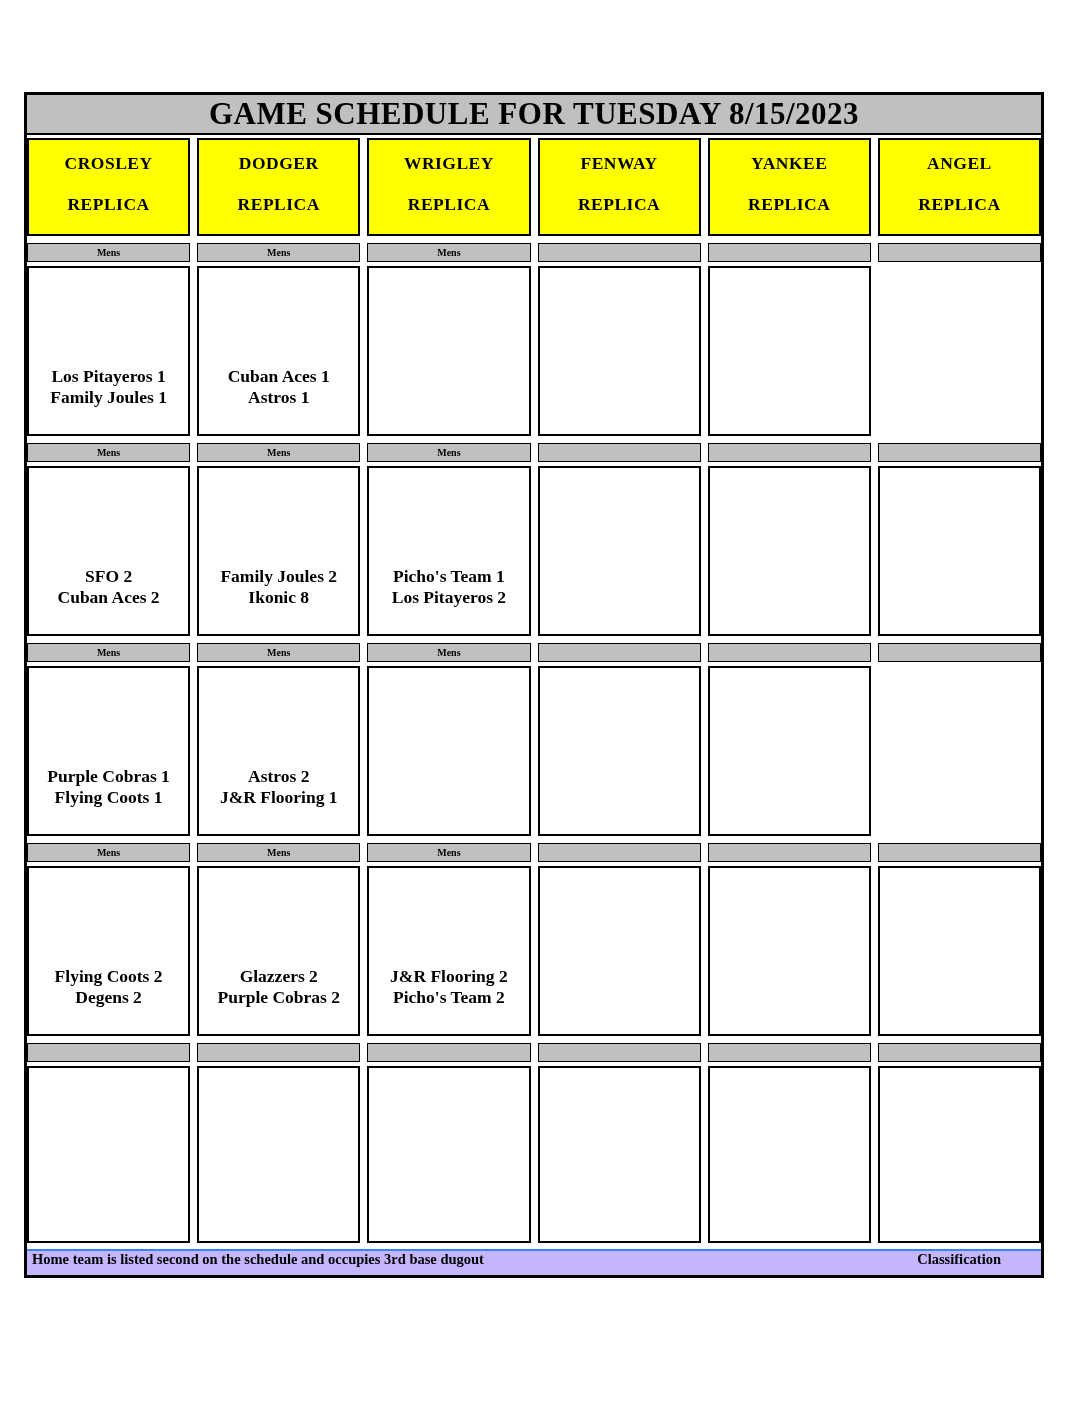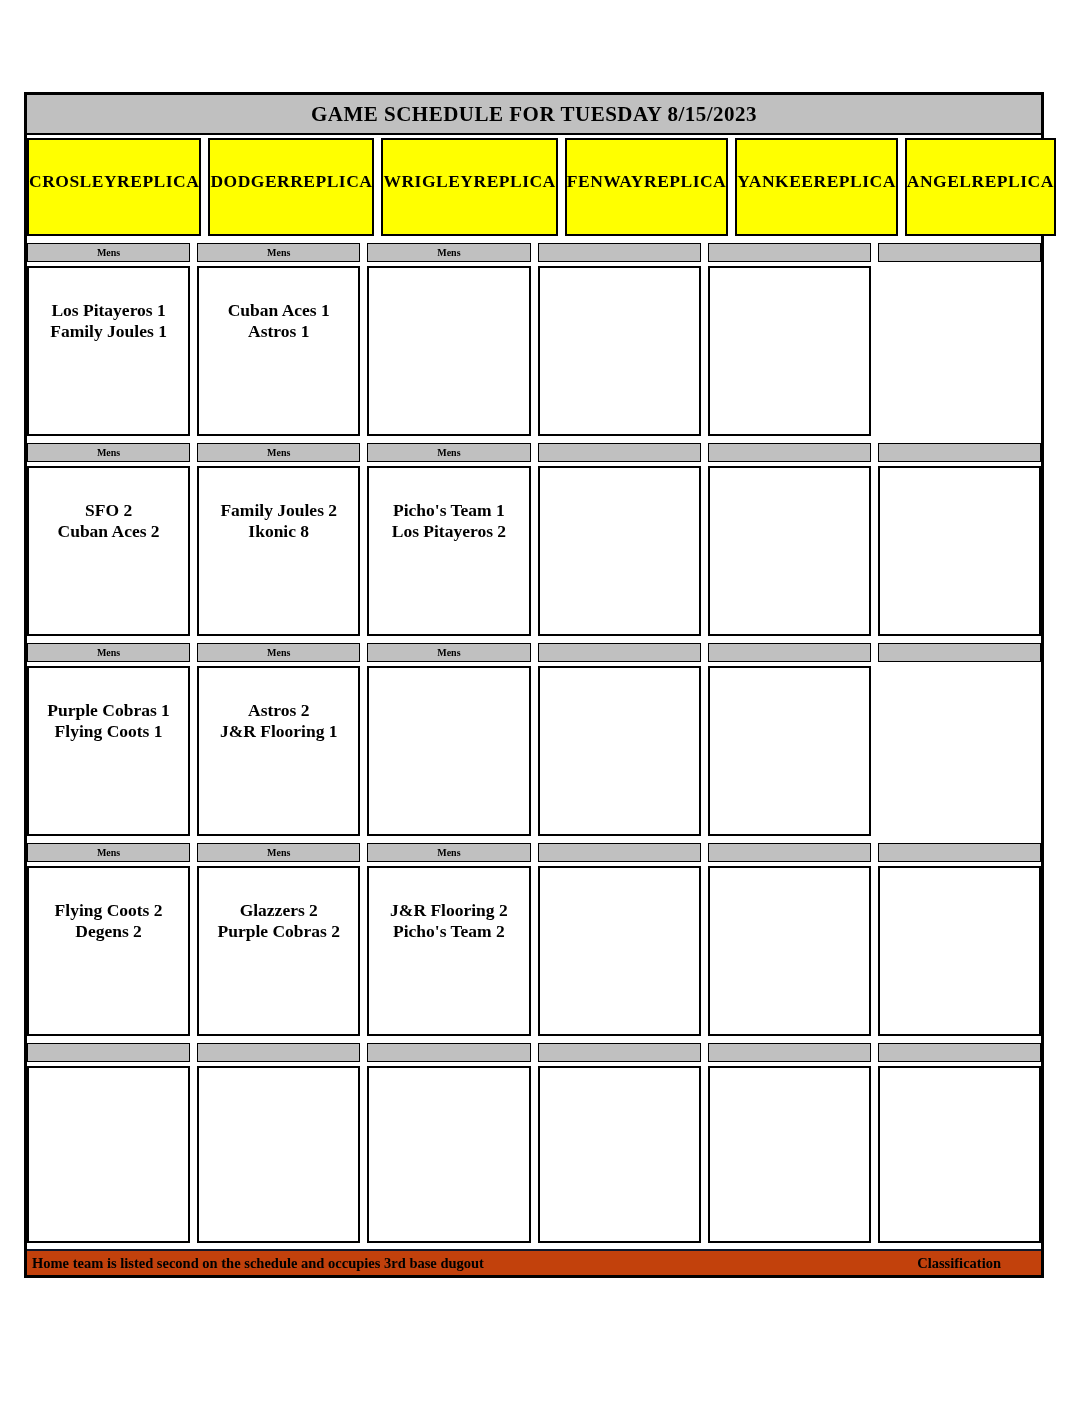--- a/index.html
+++ b/index.html
@@ -27,38 +27,39 @@
     background: #ffffff;
   }
   .title-bar {
     box-sizing: border-box;
     height: 40px;
     background: #C0C0C0;
     border-bottom: 2px solid #000000;
     display: flex;
     align-items: center;
     justify-content: center;
-    font-size: 21px;
+    font-size: 31px;
     font-weight: bold;
     margin-bottom: 3px;
     letter-spacing: 0.5px;
   }
   .row {
     display: grid;
     grid-template-columns: repeat(6, 1fr);
     column-gap: 7px;
   }
   .header-cell {
     box-sizing: border-box;
     height: 98px;
     background: #FFFF00;
     border: 2px solid #000000;
     display: flex;
+    flex-direction: column;
     justify-content: space-between;
-    padding: 31px 0 19px 0;
+    padding: 13px 0 19px 0;
     text-align: center;
     font-size: 17.5px;
     font-weight: bold;
     letter-spacing: 0.5px;
   }
   .band-row { margin-top: 7px; }
   .band-cell {
     box-sizing: border-box;
     height: 19px;
     background: #C0C0C0;
@@ -70,35 +71,35 @@
     font-weight: bold;
   }
   .game-row { margin-top: 4px; }
   .game-cell {
     box-sizing: border-box;
     height: 170px;
     border: 2px solid #000000;
     background: #ffffff;
     display: flex;
     flex-direction: column;
-    justify-content: flex-start;
+    justify-content: flex-end;
     padding: 32px 4px 26px 4px;
     text-align: center;
     font-size: 17.5px;
     font-weight: bold;
   }
   .game-row-last .game-cell { height: 177px; }
   .footer-bar {
     box-sizing: border-box;
     margin-top: 6px;
     height: 26px;
-    background: #c2410c;
-    border-top: 2px solid #0f172a;
-    display: flex;
-    align-items: center;
+    background: #c4b5fd;
+    border-top: 2px solid #3b82f6;
+    display: flex;
+    align-items: flex-start;
     justify-content: space-between;
     font-size: 14.5px;
     font-weight: bold;
     padding: 0 40px 0 5px;
   }
 </style>
 </head>
 <body>
 
 <div class="page">

